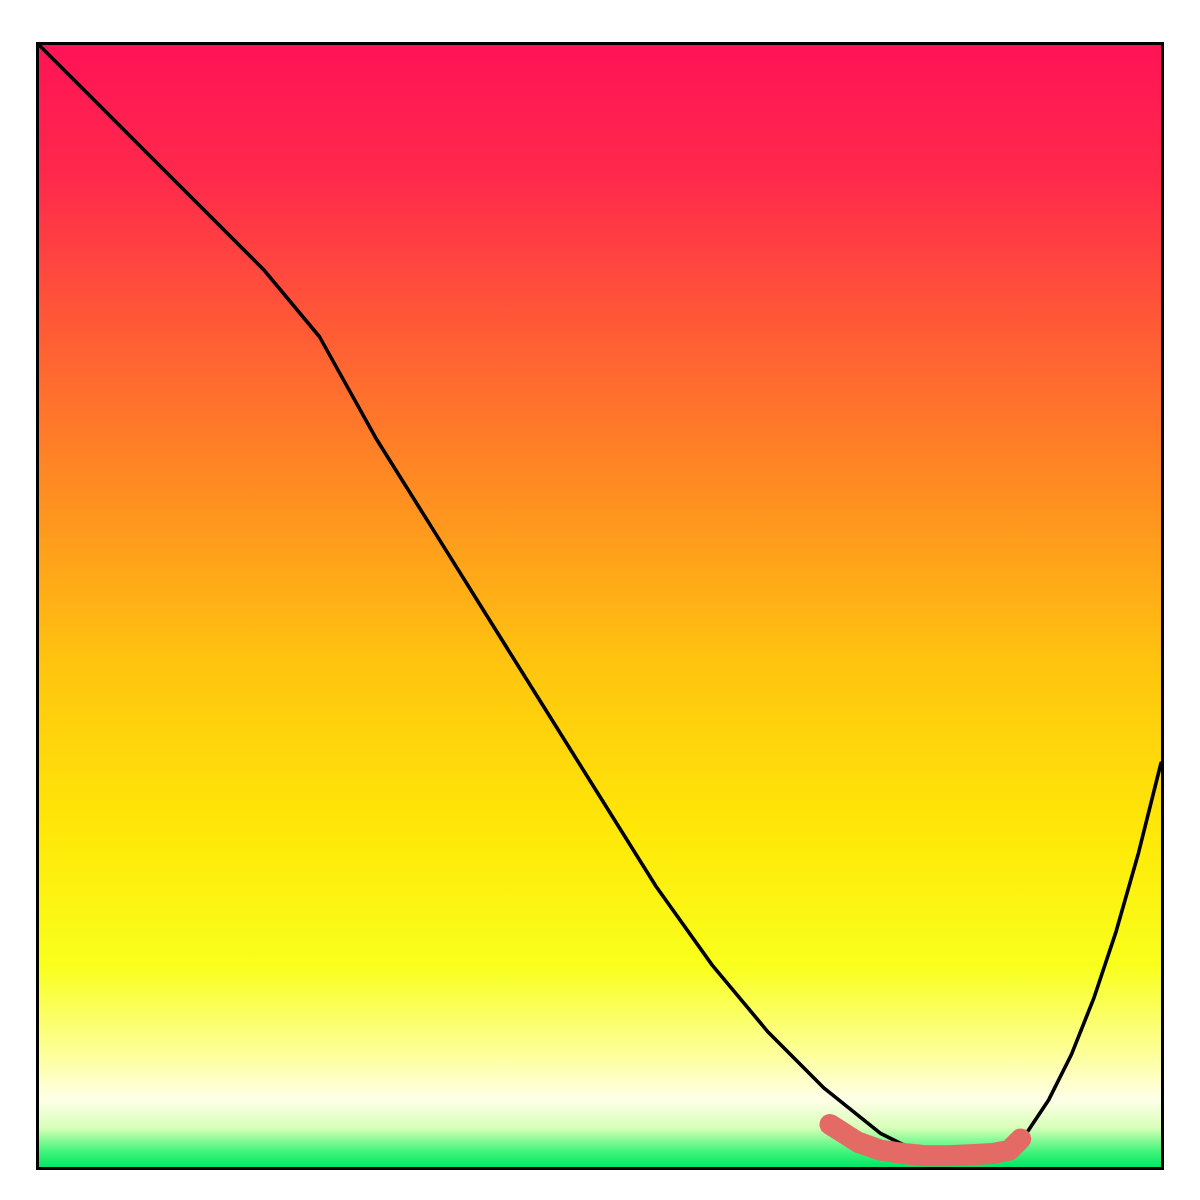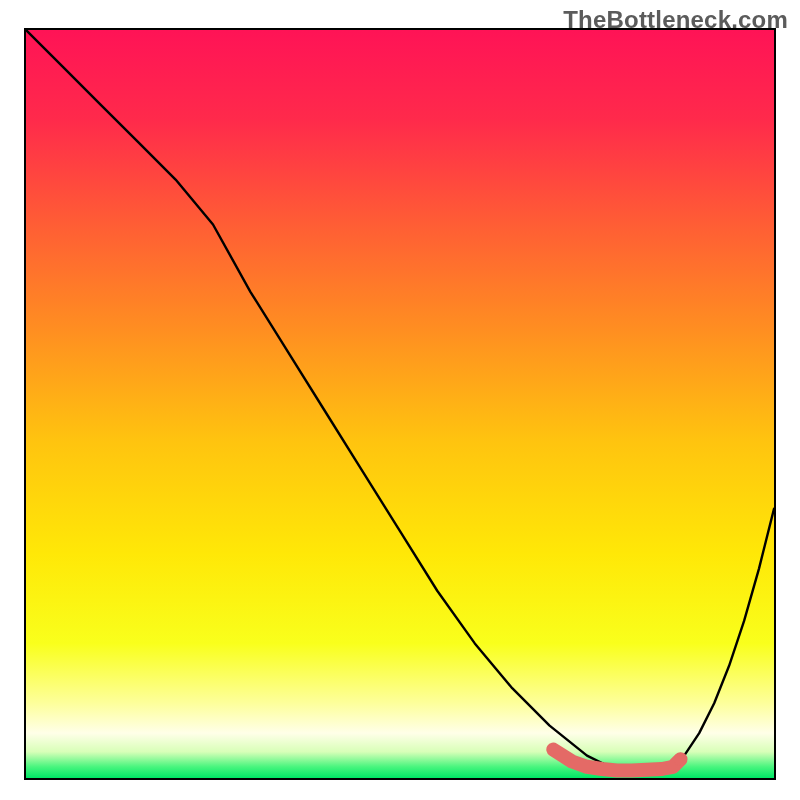--- a/index.html
+++ b/index.html
@@ -48,21 +48,20 @@
     top: 0;
     width: 100%;
     height: 100%;
     pointer-events: none;
   }
 </style>
 </head>
 <body>
 
 <div class="canvas">
-  <div class="watermark">TheBottleneck.com</div>
 
   <div class="plot-frame">
     <svg class="gradient" viewBox="0 0 748 748" preserveAspectRatio="none">
       <defs>
         <linearGradient id="bg" x1="0" y1="0" x2="0" y2="1">
             <stop offset="0%" stop-color="#ff1356"></stop>
             <stop offset="12%" stop-color="#ff2a4b"></stop>
             <stop offset="25%" stop-color="#ff5a36"></stop>
             <stop offset="40%" stop-color="#ff8e21"></stop>
             <stop offset="55.00000000000001%" stop-color="#ffc40f"></stop>

